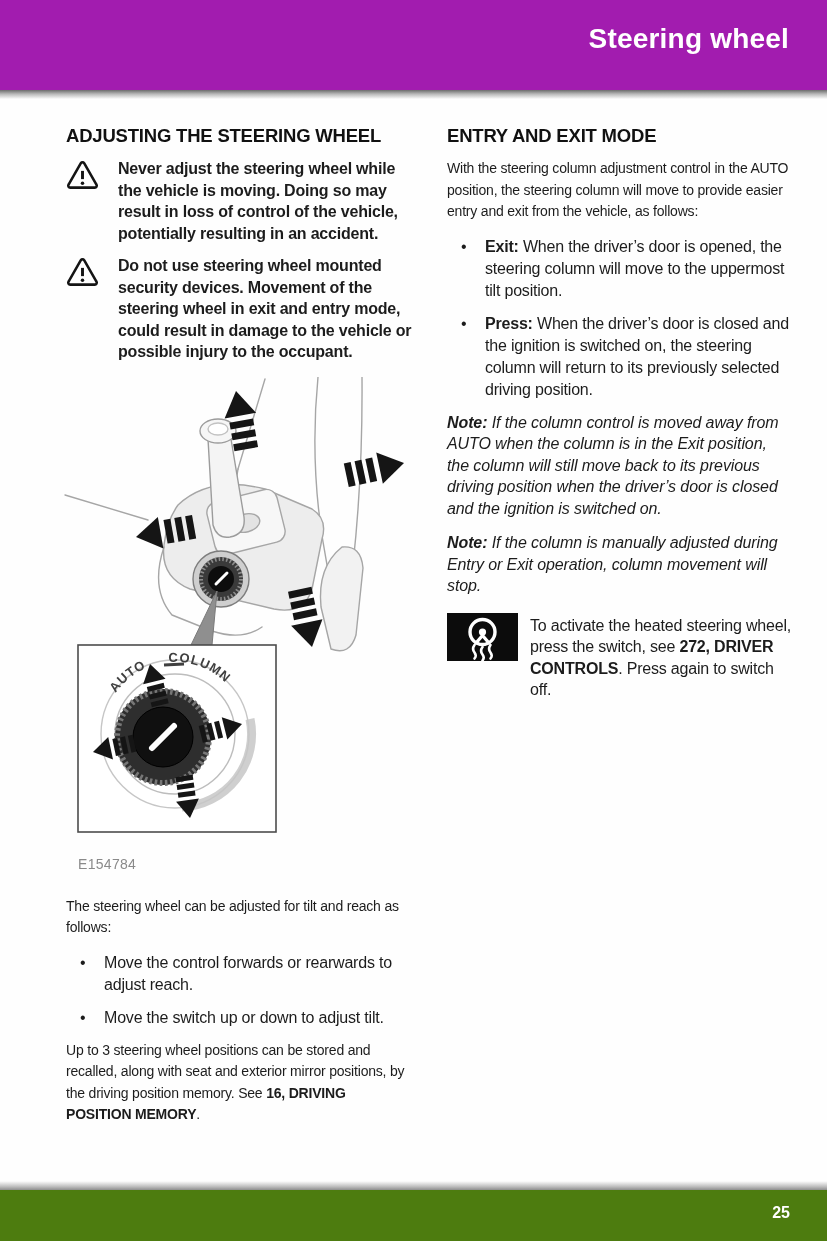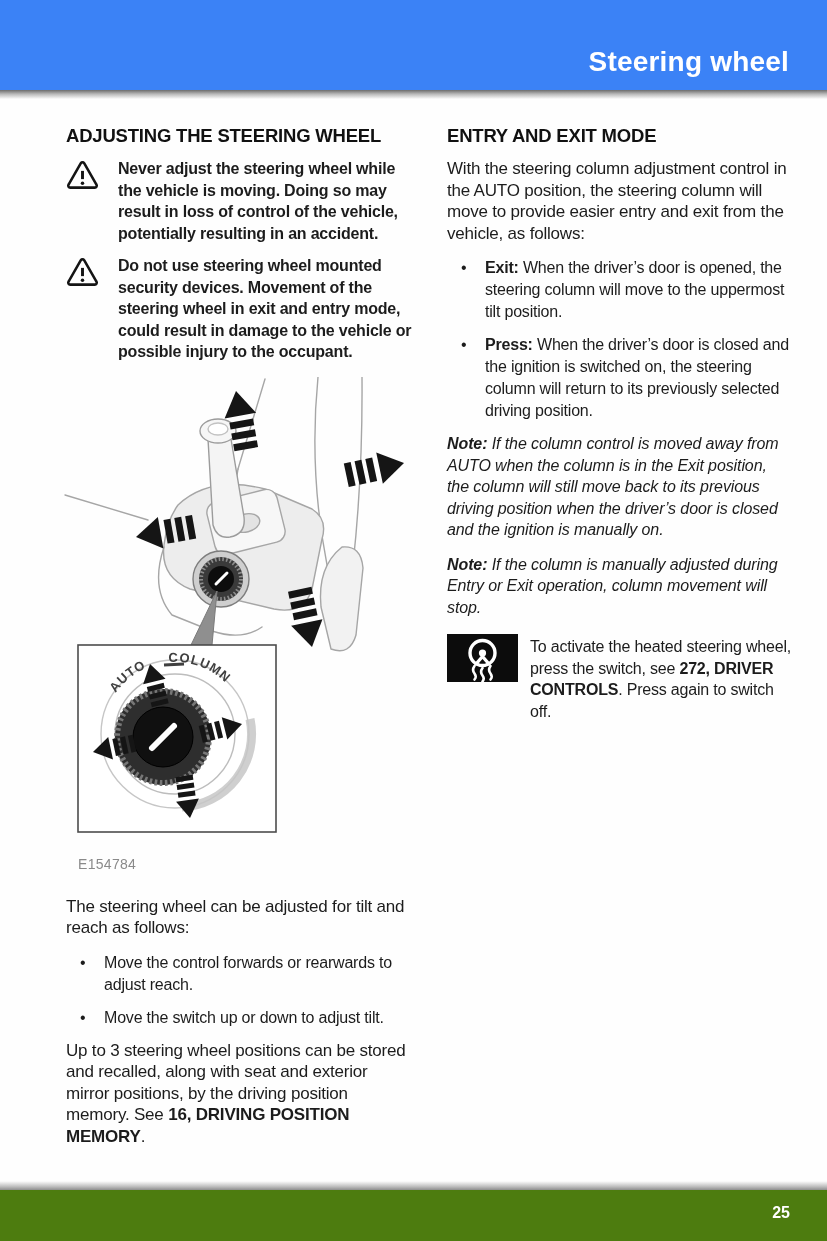--- a/index.html
+++ b/index.html
@@ -4,22 +4,22 @@
 <style>
   * { margin:0; padding:0; box-sizing:border-box; }
   html,body { background:#ffffff; }
   .page {
     position:relative; width:827px; height:1241px; margin:0 auto;
     background:#fefefe; overflow:hidden;
     font-family:"Liberation Sans", sans-serif; color:#1c1c1c;
   }
   
   .hdr {
-    height:90px; background:#3b82f6; display:flex;
-    justify-content:flex-end; align-items:flex-end;
+    height:90px; background:#a21caf; display:flex;
+    justify-content:flex-end; align-items:center;
     padding:0 38px 12px 0;
   }
   .hdr-title {
     color:#ffffff; font-size:28px; font-weight:bold; letter-spacing:0.2px;
   }
   .hdr-edge { height:9px; background:linear-gradient(to bottom,#6d6d6d 0%,#b9b9b9 45%,#fdfdfd 100%); }
   
   .ftr-edge { position:absolute; left:0; right:0; bottom:51px; height:9px;
     background:linear-gradient(to bottom,#ffffff 0%,#c0c0c0 60%,#8e8e8e 100%); }
   .ftr {
@@ -30,21 +30,21 @@
   
   .content {
     display:flex; padding:26px 38px 0 66px; gap:33px; height:1230px; overflow:hidden;
   }
   .col-left  { width:348px; flex:none; }
   .col-right { width:346px; flex:none; }
   h2.sect {
     font-size:18.5px; font-weight:bold; letter-spacing:-0.2px;
     margin:0 0 11px 0; color:#111;
   }
-  p.body, .body { font-size:17px; line-height:21.5px; letter-spacing:-0.2px; }
+  p.body, .body { font-size:14px; line-height:21.5px; letter-spacing:-0.2px; }
   
   .warn { display:flex; margin:3px 0 11px 0; }
   .warn-ico { width:52px; flex:none; padding-top:2px; }
   .warn-txt { font-weight:bold; font-size:16px; line-height:21.5px; letter-spacing:-0.2px; }
   
   .bullet { display:flex; margin:0 0 11px 0; }
   .b-glyph { width:38px; flex:none; padding-left:14px; font-size:16px; line-height:21.5px; }
   .b-txt { flex:1; font-size:16px; line-height:22px; letter-spacing:-0.2px; }
   .b-txt b { font-weight:bold; }
   
@@ -196,21 +196,21 @@
 
       <div class="bullet">
         <span class="b-glyph">•</span>
         <span class="b-txt"><b>Exit:</b><span> When the driver’s door is opened, the steering column will move to the uppermost tilt position.</span></span>
       </div>
       <div class="bullet">
         <span class="b-glyph">•</span>
         <span class="b-txt"><b>Press:</b><span> When the driver’s door is closed and the ignition is switched on, the steering column will return to its previously selected driving position.</span></span>
       </div>
 
-      <p class="note"><b>Note:</b><span> If the column control is moved away from AUTO when the column is in the Exit position, the column will still move back to its previous driving position when the driver’s door is closed and the ignition is manually on.</span></p>
+      <p class="note"><b>Note:</b><span> If the column control is moved away from AUTO when the column is in the Exit position, the column will still move back to its previous driving position when the driver’s door is closed and the ignition is switched on.</span></p>
       <p class="note"><b>Note:</b><span> If the column is manually adjusted during Entry or Exit operation, column movement will stop.</span></p>
 
 
       <div class="media">
         <span class="media-ico">
           <svg width="71" height="48" viewBox="0 0 71 48">
             <rect x="0" y="0" width="71" height="48" fill="#0c0c0c"></rect>
             <circle cx="35.5" cy="19" r="12.5" fill="none" stroke="#ffffff" stroke-width="3.4"></circle>
             <circle cx="35.5" cy="19" r="3.6" fill="#ffffff"></circle>
             <path d="M35.5,22.5 L29,30 M35.5,22.5 L42,30" stroke="#ffffff" stroke-width="3.4" stroke-linecap="round"></path>

